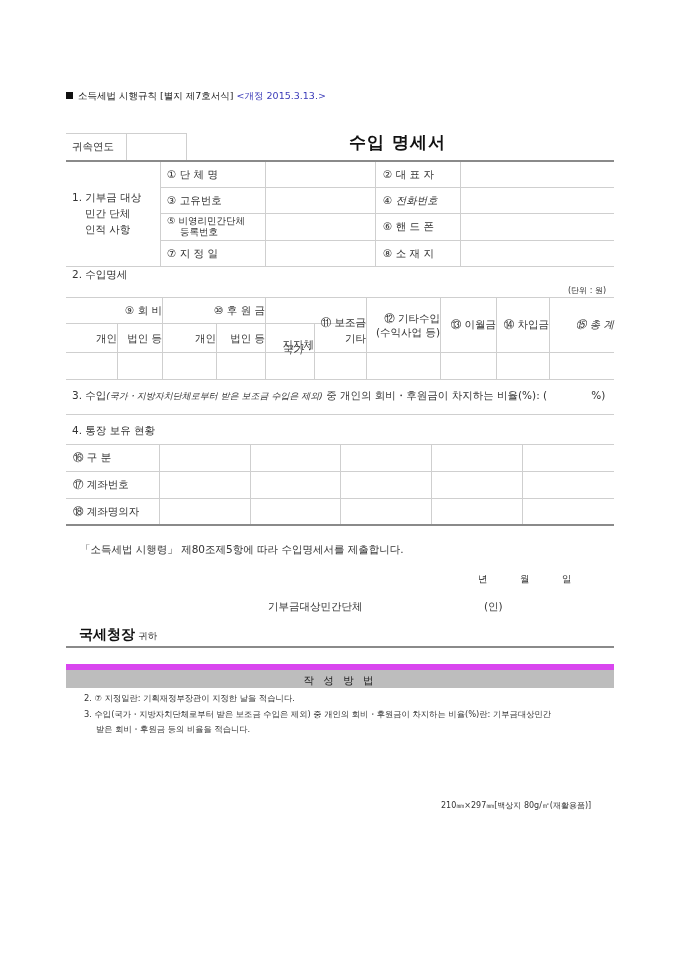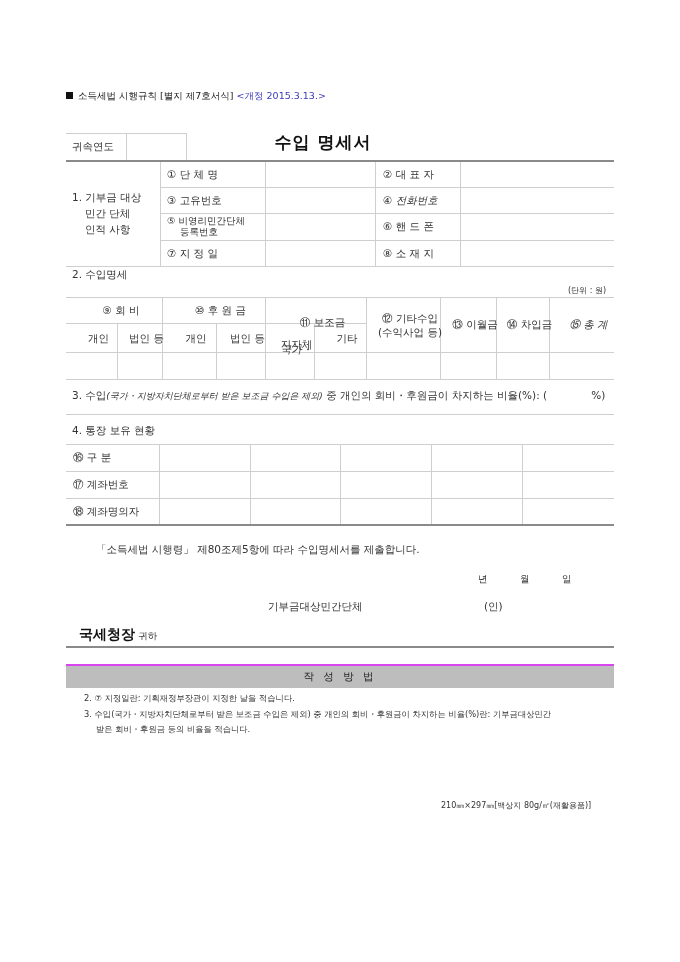--- a/index.html
+++ b/index.html
@@ -12,25 +12,25 @@
   .hdr { left: 66px; top: 90px; font-size: 9.5px; color: #222; white-space: nowrap; }
   .hdr .rev { color: #3a3ab8; }
   .sq { display:inline-block; width:7px; height:7px; background:#111; margin-right:5px; vertical-align: 0px; }
 
   
   .hl { position: absolute; height: 1px; background: #cfcfcf; }
   .hl.dark { background: #8a8a8a; height: 2px; }
   .vl { position: absolute; width: 1px; background: #cfcfcf; }
 
   .t { position: absolute; font-size: 10.5px; color: #333; white-space: nowrap; }
-  .c { text-align: center; padding-left: 7px; }
+  .c { text-align: right; }
   .small { font-size: 9.5px; }
   .title { font-size: 17px; font-weight: bold; color: #111; letter-spacing: 1px; }
   .notes { font-size: 8.3px; color: #333; line-height: 15.5px; }
-  .guide-bar { position: absolute; left: 66px; top: 664px; width: 548px; height: 24px; background: #bdbdbd; border-top: 2px solid #d946ef; box-sizing: border-box; }
+  .guide-bar { position: absolute; left: 66px; top: 664px; width: 548px; height: 24px; background: #bdbdbd; border-top: 6px solid #d946ef; box-sizing: border-box; }
   .guide-bar span { display:block; text-align:center; font-size: 10.5px; line-height: 21px; color:#222; letter-spacing: 3px; }
 </style>
 </head>
 <body>
 
 <div class="abs hdr">
   <span class="sq"></span><span>소득세법 시행규칙 [별지 제7호서식]</span>
   <span class="rev">&lt;개정 2015.3.13.&gt;</span>
 </div>
 
@@ -158,21 +158,21 @@
 <div class="t" style="left:253px; top:478px; width:85px;"></div>
 <div class="t" style="left:343px; top:478px; width:85px;"></div>
 <div class="t" style="left:434px; top:478px; width:85px;"></div>
 <div class="t" style="left:525px; top:478px; width:85px;"></div>
 <div class="t" style="left:162px; top:505px; width:85px;"></div>
 <div class="t" style="left:253px; top:505px; width:85px;"></div>
 <div class="t" style="left:343px; top:505px; width:85px;"></div>
 <div class="t" style="left:434px; top:505px; width:85px;"></div>
 <div class="t" style="left:525px; top:505px; width:85px;"></div>
 
-<div class="t" style="left:96px; top:543px;">「소득세법 시행령」 제80조제5항에 따라 수입명세서를 제출합니다.</div>
+<div class="t" style="left:80px; top:543px;">「소득세법 시행령」 제80조제5항에 따라 수입명세서를 제출합니다.</div>
 <div class="t" style="left:478px; top:573px; font-size:9.5px;">년</div>
 <div class="t" style="left:520px; top:573px; font-size:9.5px;">월</div>
 <div class="t" style="left:562px; top:573px; font-size:9.5px;">일</div>
 <div class="t" style="left:268px; top:600px;">기부금대상민간단체</div>
 <div class="t" style="left:484px; top:600px;">(인)</div>
 <div class="t" style="left:79px; top:626px;">
   <span style="font-size:14px; font-weight:bold; color:#111;">국세청장</span>
   <span style="font-size:9.5px;">귀하</span>
 </div>
 <div class="hl dark" style="left:66px; top:646px; width:548px;"></div>

